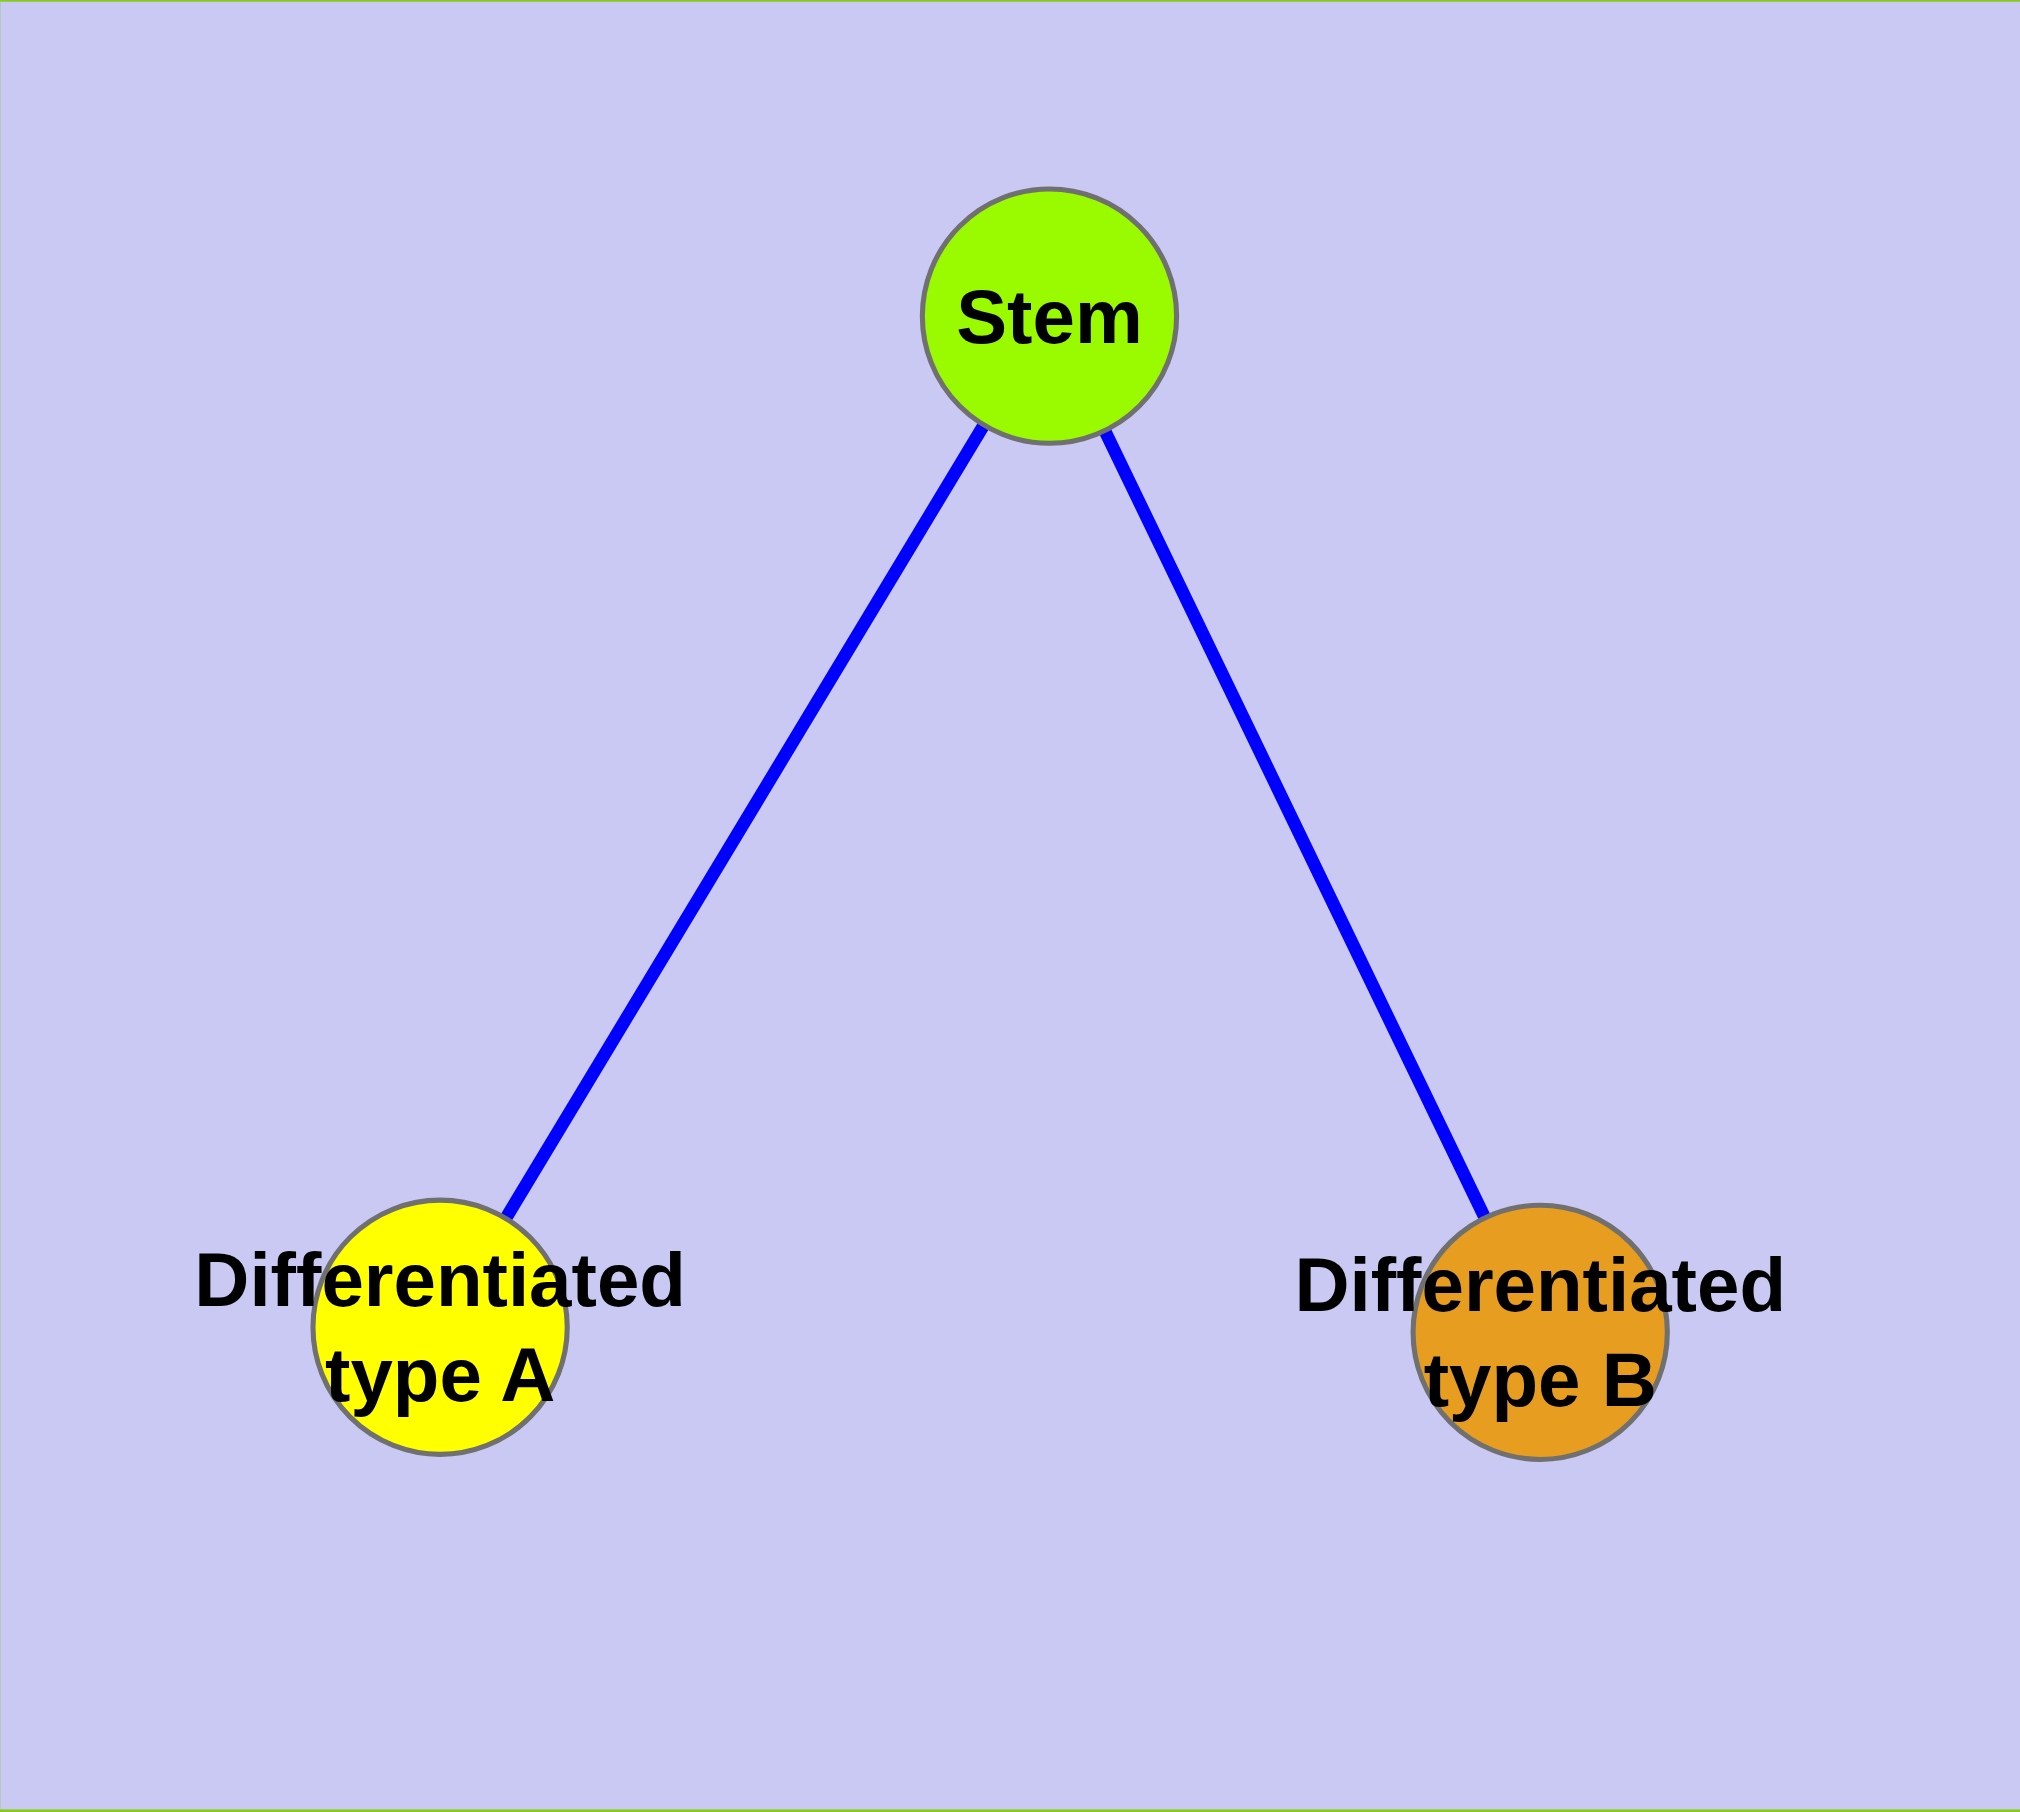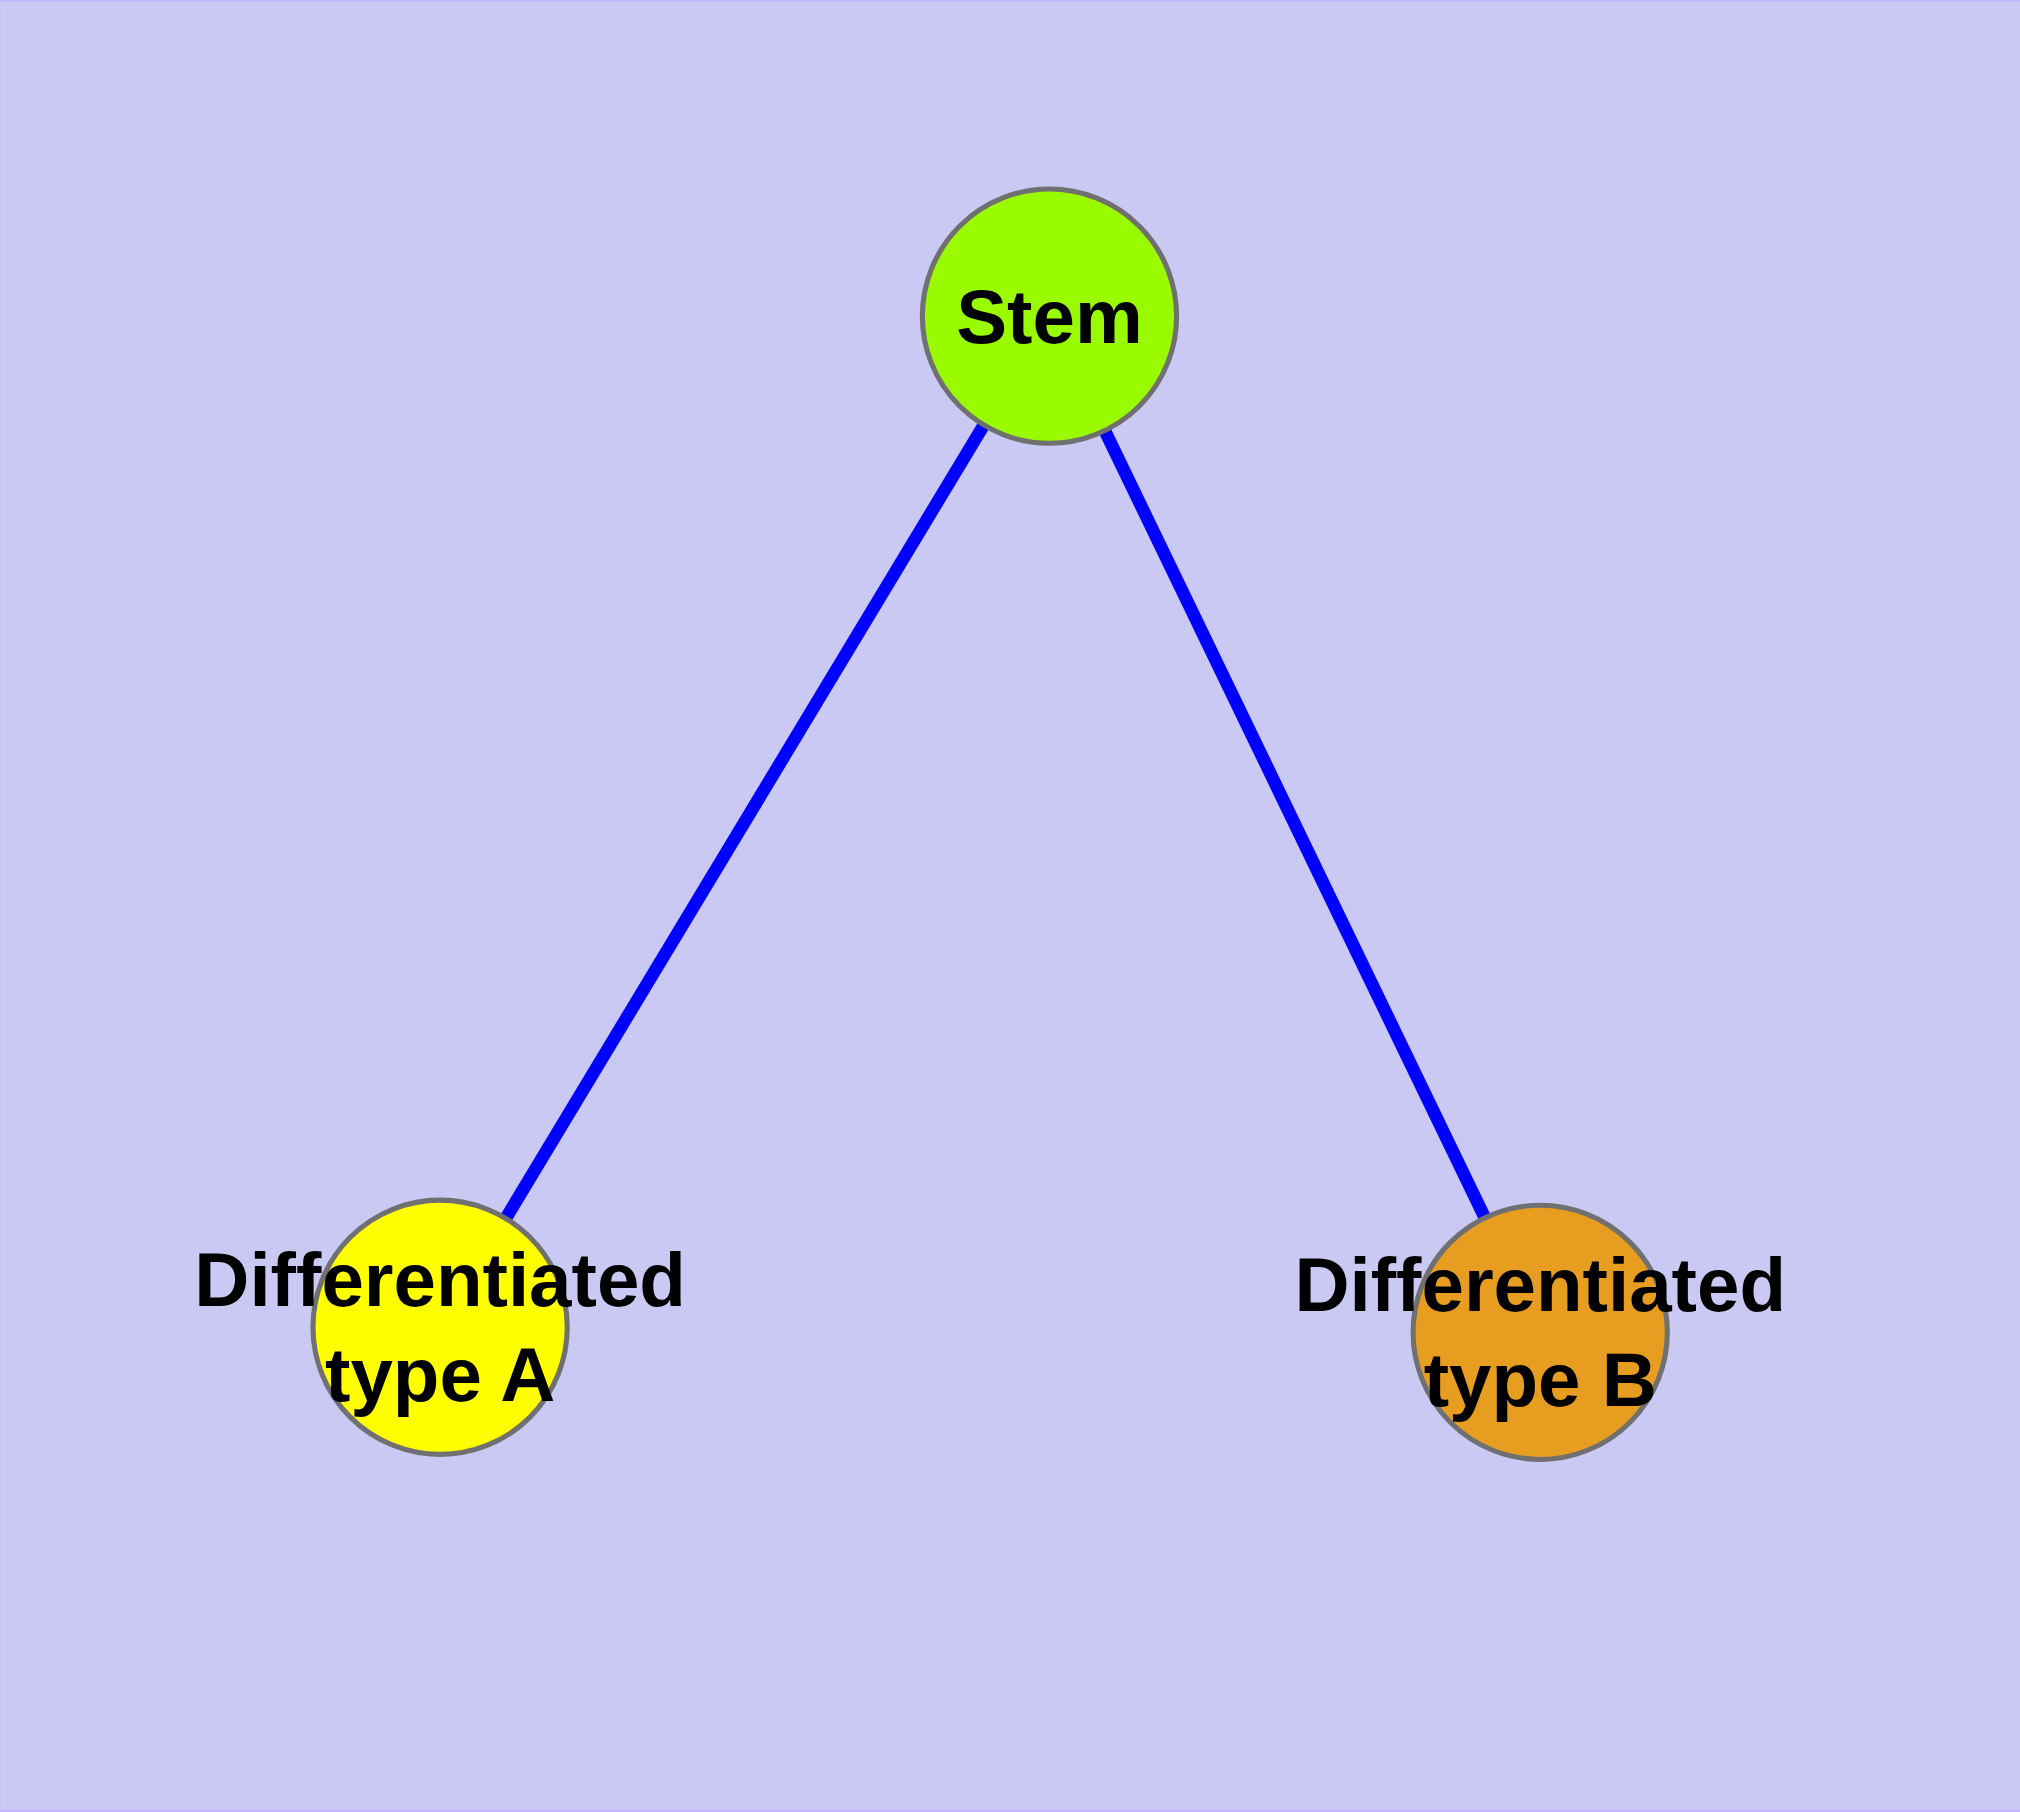--- a/index.html
+++ b/index.html
@@ -4,21 +4,21 @@
 <style>
   html, body {
     margin: 0;
     padding: 0;
     background: #ffffff;
   }
   .page {
     position: relative;
     width: 2021px;
     height: 1812px;
-    background: #c4b5fd;
+    background: #84cc16;
     overflow: hidden;
   }
   svg.graph {
     display: block;
     width: 2021px;
     height: 1812px;
   }
   .node-circle {
     stroke-width: 6px;
   }

